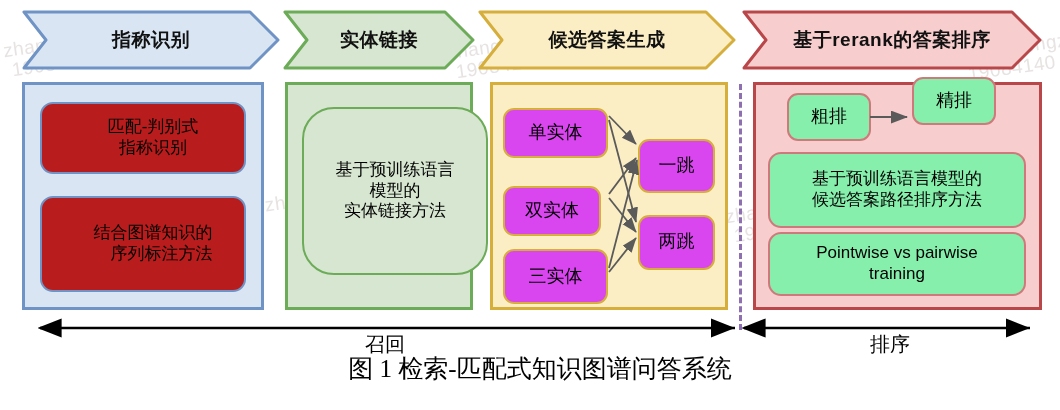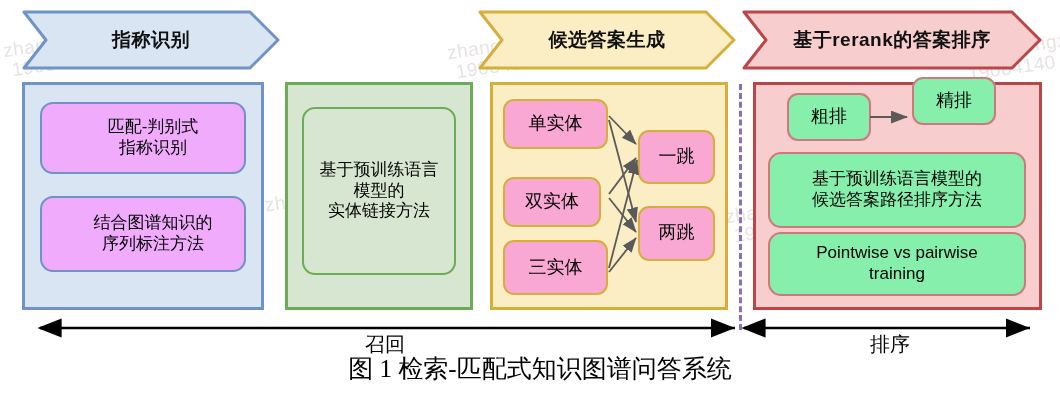--- a/index.html
+++ b/index.html
@@ -73,25 +73,25 @@
     font-size: 17px;
     color: #000;
     line-height: 1.22;
     z-index: 4;
     padding: 2px 4px;
   }
   .box.small { font-size: 18px; border-radius: 11px; }
 
   
   .blue-panel  { background:#dae5f3; border-color:#6f93c4; }
-  .blue-box    { background:#f0abfc; border-color:#6f93c4;padding-left:24px; }
+  .blue-box    { background:#b91c1c; border-color:#6f93c4;padding-left:24px; }
   .green-panel { background:#d7e6d0; border-color:#6cab58; }
   .green-box   { background:#d7e6d0; border-color:#6cab58; }
   .yellow-panel{ background:#fbeec4; border-color:#d6ae3c; }
-  .yellow-box  { background:#f9a8d4; border-color:#d6ae3c; }
+  .yellow-box  { background:#d946ef; border-color:#d6ae3c;margin-top:9px; }
   .red-panel   { background:#f7cdcd; border-color:#b9474a; }
   .red-box     { background:#86efac; border-color:#d0797c; }
 
   
   .conn { position:absolute; z-index:5; pointer-events:none; }
 
   
   .divider {
     position: absolute;
     border-left: 3px dashed #8e6fb0;
@@ -149,20 +149,26 @@
     <span class="l2">19084140</span>
   </div>
 
   <div class="chevron" style="left:22px; top:10px; width:258px; height:60px;">
     <svg width="258" height="60" viewBox="0 0 258 60">
       <polygon points="2,2 228,2 256,30 228,58 2,58 24,30" fill="#dae5f3" stroke="#6f93c4" stroke-width="3" stroke-linejoin="round"></polygon>
     </svg>
     <span class="ctext">指称识别</span>
   </div>
 
+  <div class="chevron" style="left:283px; top:10px; width:192px; height:60px;">
+    <svg width="192" height="60" viewBox="0 0 192 60">
+      <polygon points="2,2 162,2 190,30 162,58 2,58 24,30" fill="#d7e6d0" stroke="#6cab58" stroke-width="3" stroke-linejoin="round"></polygon>
+    </svg>
+    <span class="ctext">实体链接</span>
+  </div>
 
   <div class="chevron" style="left:478px; top:10px; width:258px; height:60px;">
     <svg width="258" height="60" viewBox="0 0 258 60">
       <polygon points="2,2 228,2 256,30 228,58 2,58 24,30" fill="#fbeec4" stroke="#d6ae3c" stroke-width="3" stroke-linejoin="round"></polygon>
     </svg>
     <span class="ctext">候选答案生成</span>
   </div>
 
   <div class="chevron" style="left:742px; top:10px; width:300px; height:60px;">
     <svg width="300" height="60" viewBox="0 0 300 60">
@@ -172,25 +178,25 @@
   </div>
 
   <div class="panel blue-panel" style="left:22px; top:82px; width:242px; height:228px;"></div>
   <div class="panel green-panel" style="left:285px; top:82px; width:188px; height:228px;"></div>
   <div class="panel yellow-panel" style="left:490px; top:82px; width:238px; height:228px;"></div>
   <div class="panel red-panel" style="left:753px; top:82px; width:289px; height:228px;"></div>
 
   <div class="box blue-box" style="left:40px; top:102px; width:206px; height:72px;">
     <span>匹配-判别式<br>指称识别</span>
   </div>
-  <div class="box blue-box" style="left:40px; top:196px; width:206px; height:76px;">
+  <div class="box blue-box" style="left:40px; top:196px; width:206px; height:96px;text-align:right;">
     <span>结合图谱知识的<br>序列标注方法</span>
   </div>
 
-  <div class="box green-box" style="left:302px; top:107px; width:154px; height:168px;">
+  <div class="box green-box" style="left:302px; top:107px; width:186px; height:168px;border-radius:32px;">
     <span>基于预训练语言<br>模型的<br>实体链接方法</span>
   </div>
 
   <div class="box yellow-box small" style="left:503px; top:99px; width:105px; height:50px;">
     <span>单实体</span>
   </div>
   <div class="box yellow-box small" style="left:503px; top:177px; width:98px; height:50px;">
     <span>双实体</span>
   </div>
   <div class="box yellow-box small" style="left:638px; top:130px; width:77px; height:54px;">

